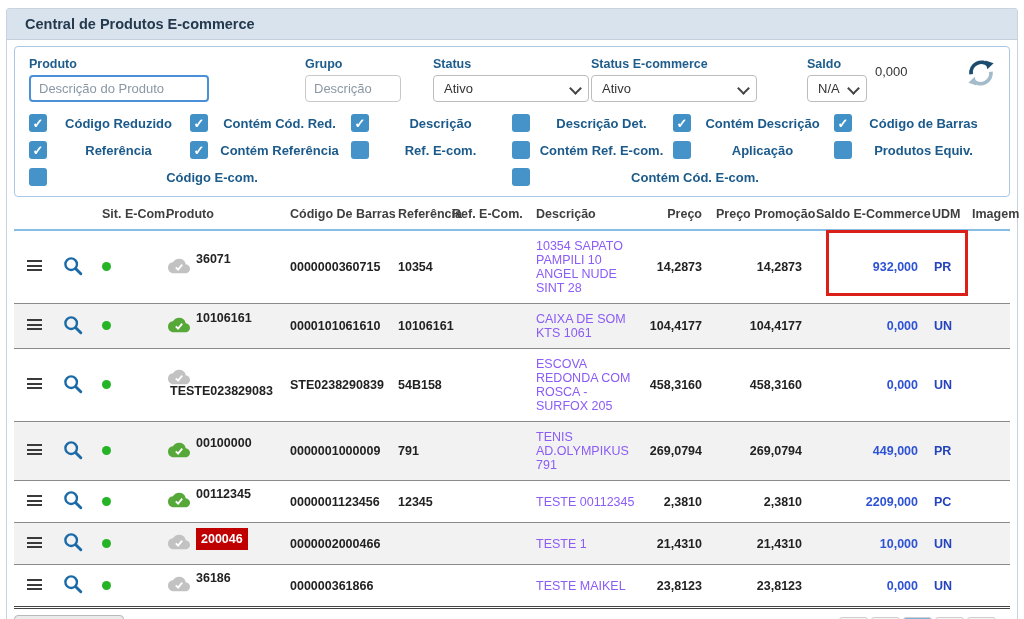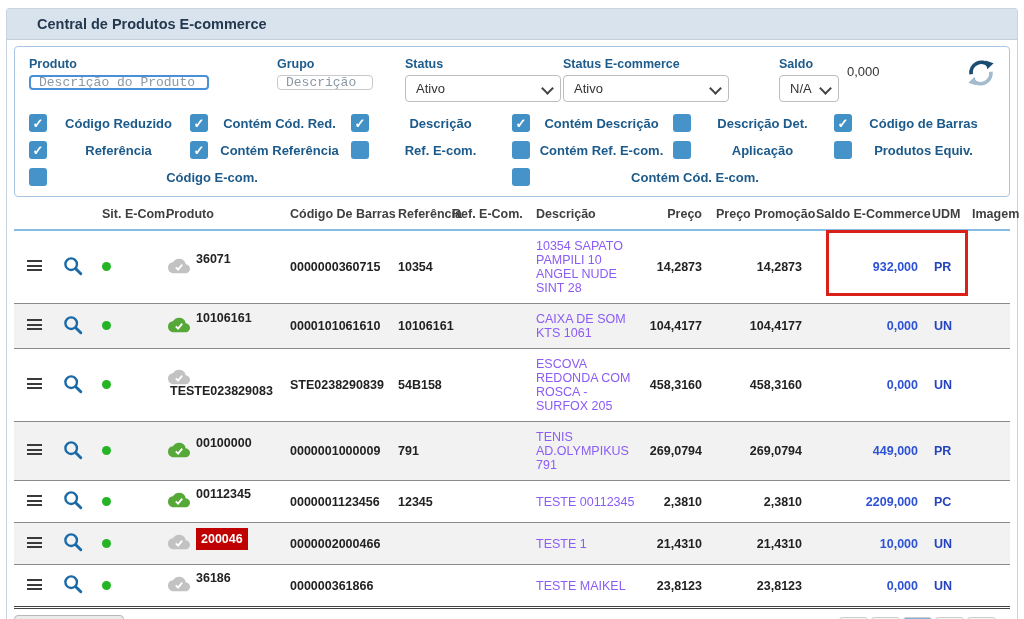--- a/index.html
+++ b/index.html
@@ -1,27 +1,27 @@
 <!DOCTYPE html>
 <html><head>
 <meta charset="utf-8">
 <style>
   * { box-sizing: border-box; margin: 0; padding: 0; }
   html,body { width:1024px; height:619px; background:#fff; font-family:"Liberation Sans", sans-serif; position:relative; overflow:hidden; }
 
   .window { margin:8px 6px 4px 6px; border:1px solid #c9d3df; border-radius:3px; background:#fff; }
-  .titlebar { background:#d9e3ee; border-bottom:1px solid #c3cfdc; padding:7px 30px; font-size:14.5px; font-weight:bold; color:#24394d; }
+  .titlebar { background:#d9e3ee; border-bottom:1px solid #c3cfdc; padding:7px 18px; font-size:14.5px; font-weight:bold; color:#24394d; }
   .content { padding:6px 7px 4px 7px; }
 
   
   .filter-panel { border:1px solid #a9c7e2; border-radius:4px; padding:10px 14px 10px 14px; }
   .filter-row { display:flex; align-items:flex-start; }
   .ffield { display:flex; flex-direction:column; }
   .flabel { font-size:12.5px; font-weight:bold; color:#1e5c8c; margin-bottom:4px; }
-  .tinput { height:15px; border:1px solid #c9c9c9; border-radius:4px; padding:0 8px; font-size:13px; color:#333; font-family:Liberation Mono, monospace; }
+  .tinput { height:27px; border:1px solid #c9c9c9; border-radius:4px; padding:0 8px; font-size:13px; color:#333; font-family:Liberation Sans, sans-serif; }
   .tinput::placeholder { color:#8a98a5; }
   .tinput.focused { border:2px solid #4a90d8; }
   .selwrap { position:relative; }
   .selwrap select { appearance:none; -webkit-appearance:none; height:27px; width:100%; border:1px solid #bdbdbd; border-radius:4px; background:#fff; padding:0 22px 0 10px; font-size:13px; color:#333; font-family:"Liberation Sans", sans-serif; }
   .selwrap::after { content:""; position:absolute; right:9px; top:9px; width:7px; height:7px; border-right:2px solid #444; border-bottom:2px solid #444; transform:rotate(45deg); pointer-events:none; }
   .saldo-amount { font-size:13px; color:#333; margin:7px 0 0 8px; }
   .refresh-btn { margin-left:auto; margin-top:2px; cursor:pointer; background:none; border:none; }
 
   
   .cb-rows { margin-top:12px; }
@@ -82,21 +82,21 @@
 <div class="window">
   <div class="titlebar">Central de Produtos E-commerce</div>
   <div class="content">
 
     <div class="filter-panel">
       <div class="filter-row">
         <div class="ffield" style="width:180px;">
           <span class="flabel">Produto</span>
           <input class="tinput focused" placeholder="Descrição do Produto" style="">
         </div>
-        <div class="ffield" style="width:96px; margin-left:68px;">
+        <div class="ffield" style="width:96px; margin-left:96px;">
           <span class="flabel">Grupo</span>
           <input class="tinput" placeholder="Descrição" style="">
         </div>
         <div class="ffield" style="width:156px; margin-left:32px;">
           <span class="flabel">Status</span>
           <span class="selwrap"><select><option>Ativo</option></select></span>
         </div>
         <div class="ffield" style="width:166px; margin-left:2px;">
           <span class="flabel">Status E-commerce</span>
           <span class="selwrap"><select><option>Ativo</option></select></span>
@@ -126,26 +126,26 @@
             </div>
           <div class="cb-cell">
               <span class="cb" data-checked="true"></span>
               <span class="cb-label">Contém Cód. Red.</span>
             </div>
           <div class="cb-cell">
               <span class="cb" data-checked="true"></span>
               <span class="cb-label">Descrição</span>
             </div>
           <div class="cb-cell">
+              <span class="cb" data-checked="false"></span>
+              <span class="cb-label">Descrição Det.</span>
+            </div>
+          <div class="cb-cell">
               <span class="cb" data-checked="true"></span>
               <span class="cb-label">Contém Descrição</span>
-            </div>
-          <div class="cb-cell">
-              <span class="cb" data-checked="false"></span>
-              <span class="cb-label">Descrição Det.</span>
             </div>
           <div class="cb-cell">
               <span class="cb" data-checked="true"></span>
               <span class="cb-label">Código de Barras</span>
             </div>
         </div>
         <div class="cb-row">
           <div class="cb-cell">
               <span class="cb" data-checked="true"></span>
               <span class="cb-label">Referência</span>

